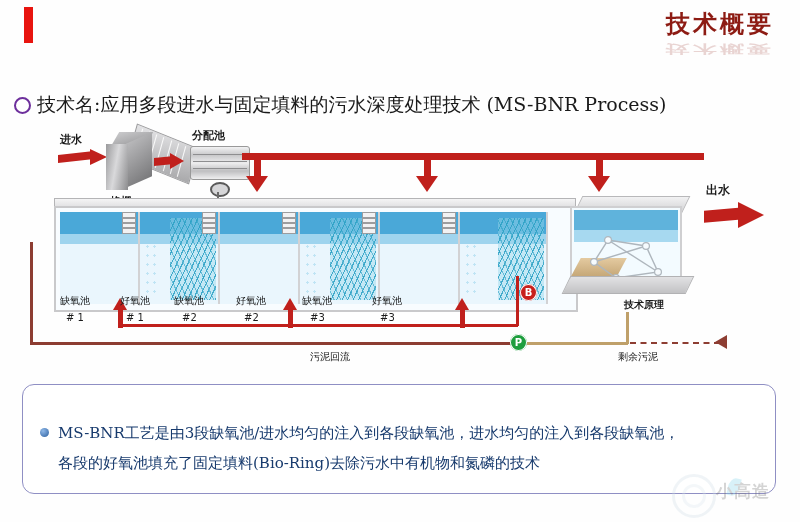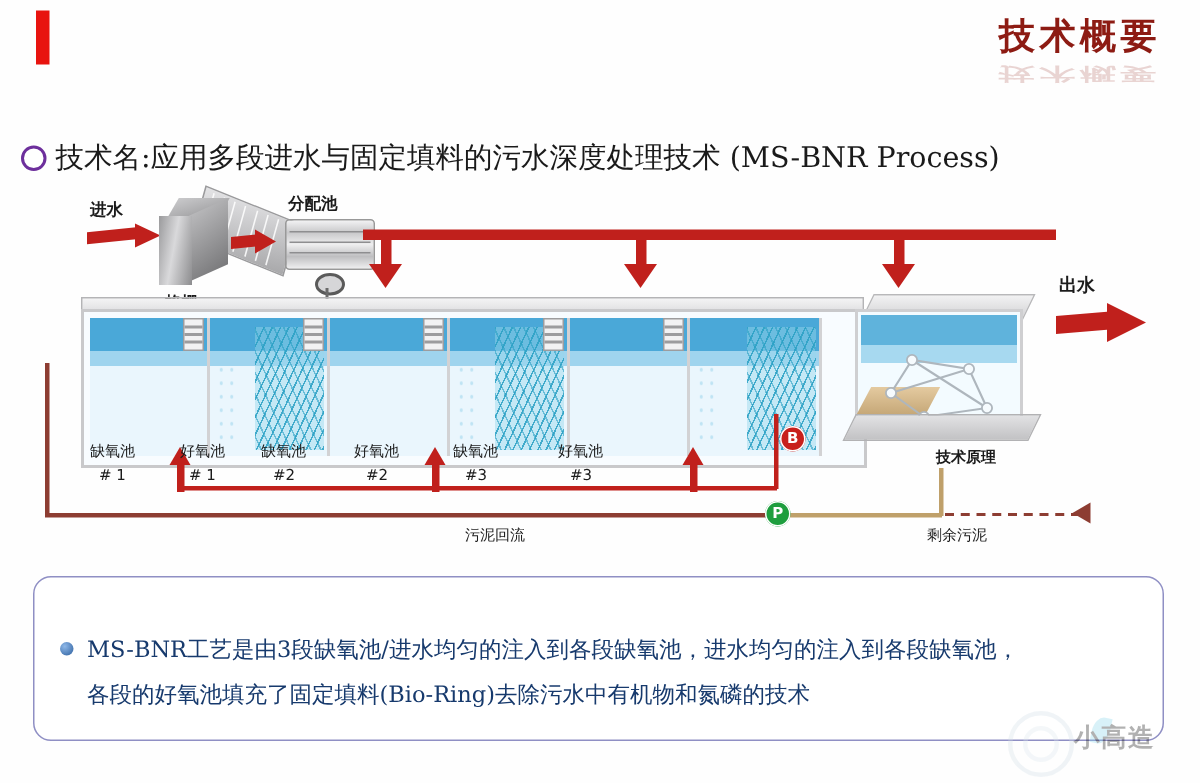--- a/index.html
+++ b/index.html
@@ -148,21 +148,21 @@
      background:radial-gradient(circle at 35% 32%,#8fb8e8,#2c5f9e);}
   .ptext{position:absolute;left:58px;top:418px;width:700px;font-size:15px;color:#173a6d;
      line-height:30px;font-family:"DejaVu Serif","Liberation Serif",serif;}
 
   
   .wm{position:absolute;right:8px;bottom:6px;width:120px;height:44px;opacity:.30;}
   .wm .swirl{position:absolute;left:0;top:2px;width:38px;height:38px;border-radius:50%;
      border:3px solid #cfdde6;}
   .wm .swirl:after{content:"";position:absolute;left:7px;top:7px;width:18px;height:18px;
      border-radius:50%;border:3px solid #dbe7ee;}
-  .wm .txt{position:absolute;left:44px;top:8px;font-size:17px;font-weight:bold;color:#000000;
+  .wm .txt{position:absolute;left:44px;top:8px;font-size:17px;font-weight:bold;color:#737373;
      letter-spacing:1px;}
   .wm .leaf{position:absolute;left:56px;top:6px;width:12px;height:18px;background:#7fd3ea;
      border-radius:60% 0 60% 0;transform:rotate(12deg);}
 </style>
 </head>
 <body>
 
 <div class="slide">
 
   <div class="hdr">

